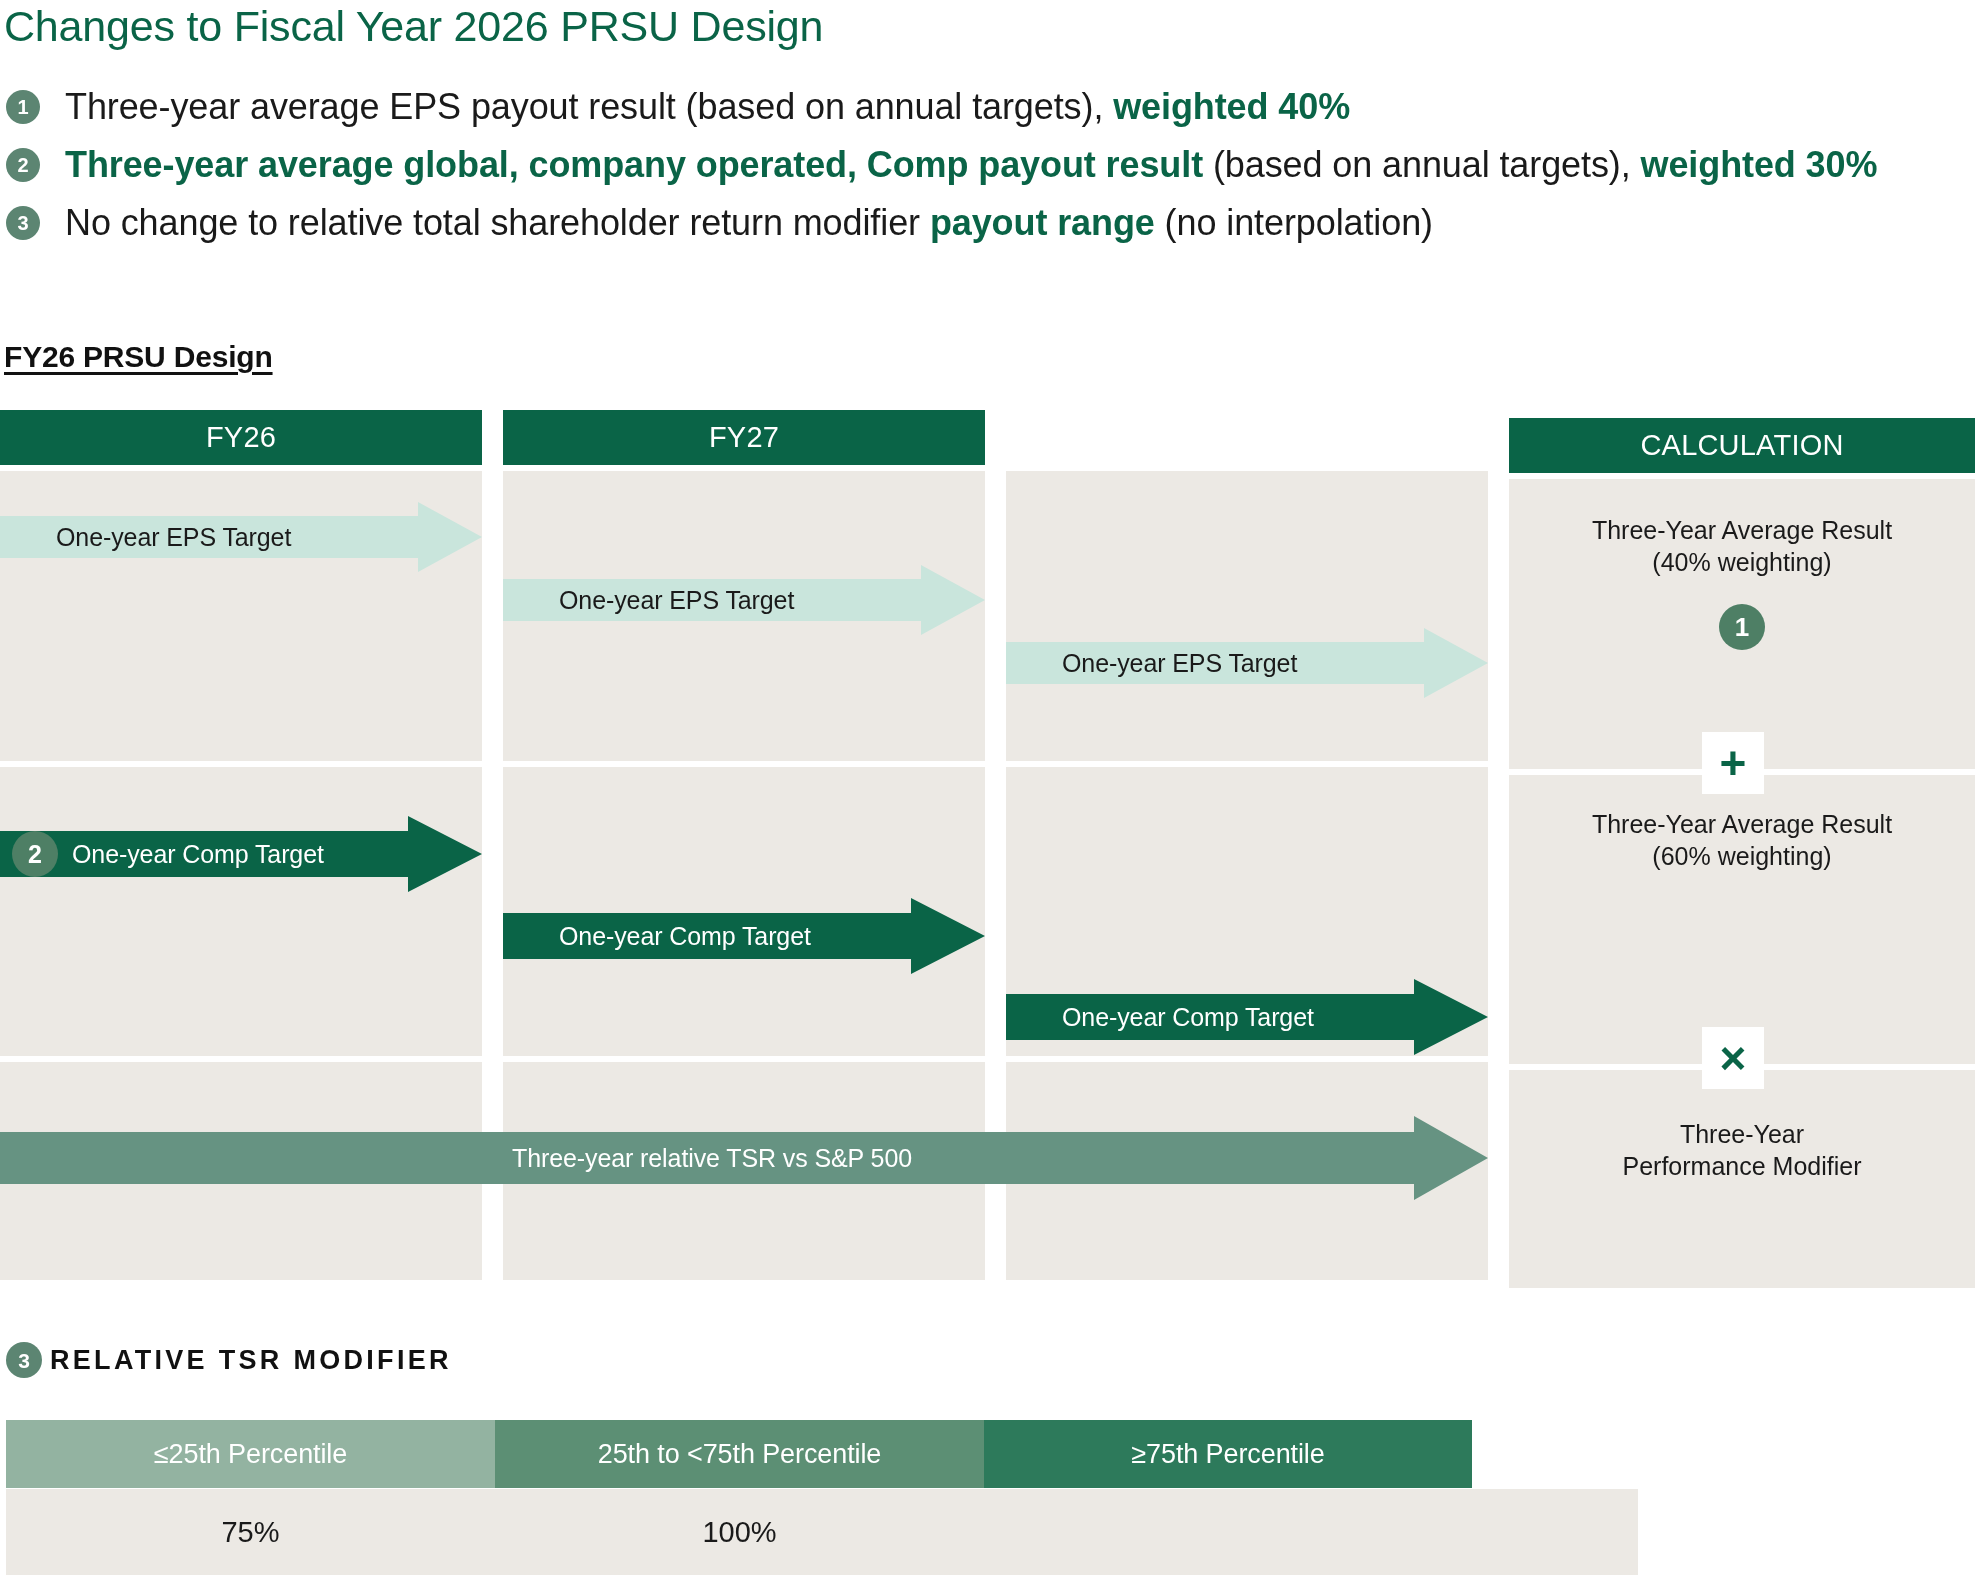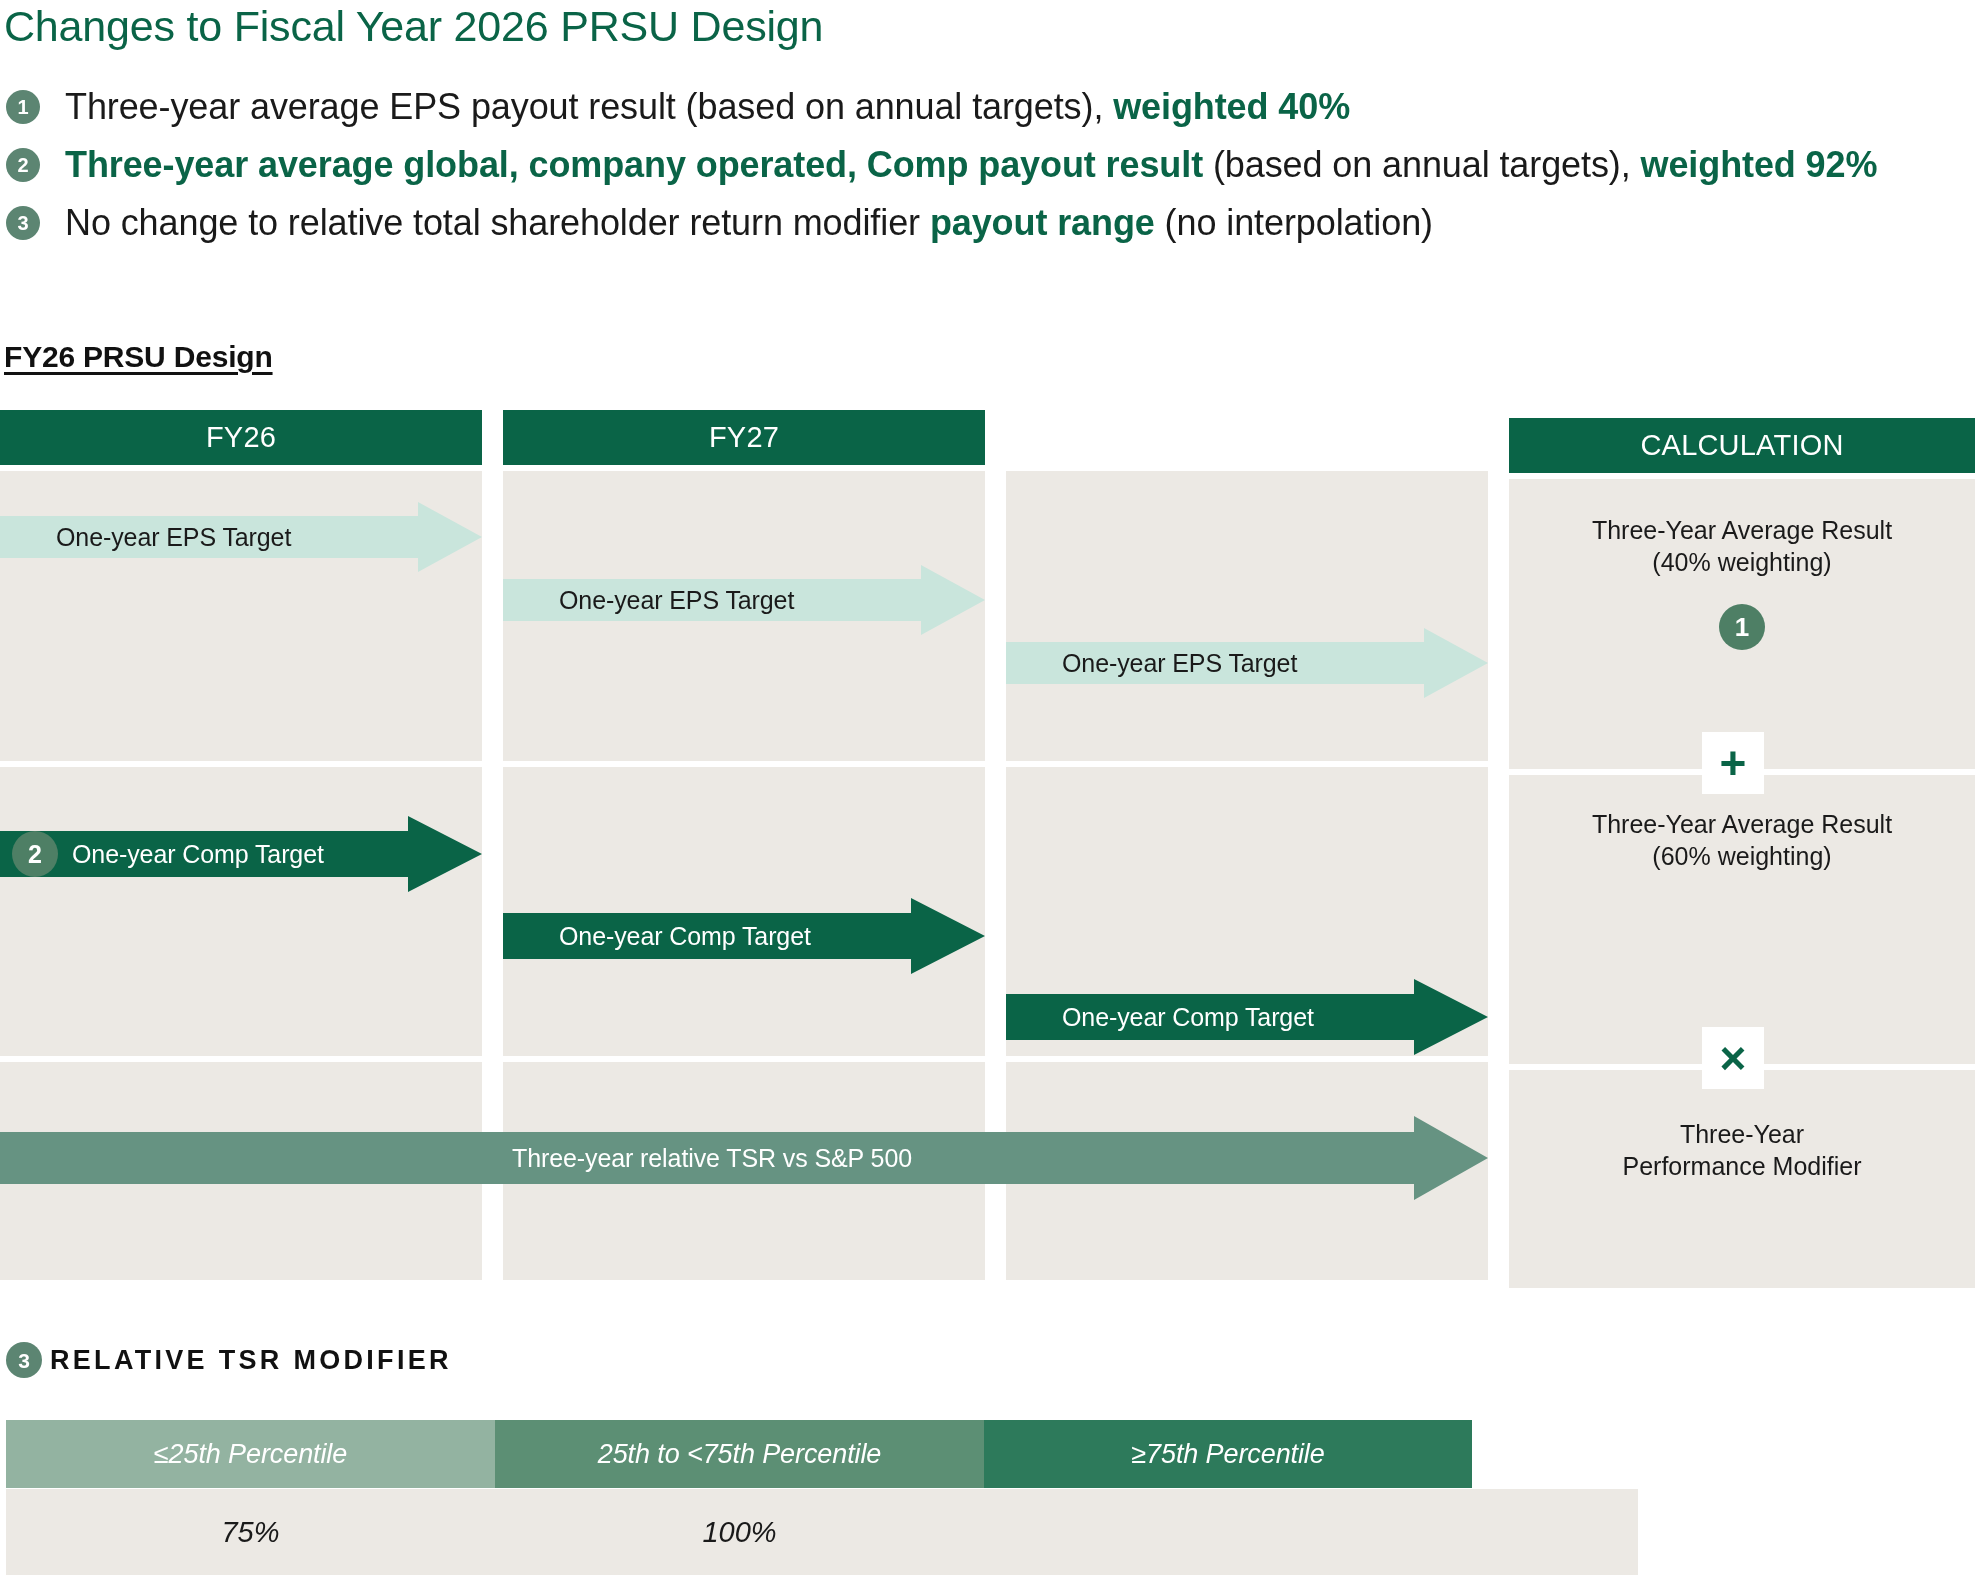--- a/index.html
+++ b/index.html
@@ -158,21 +158,21 @@
   .tsr-head .tsr-title {
     margin-left: 8px;
     font-size: 27px;
     font-weight: 700;
     letter-spacing: 3.3px;
     color: #111111;
   }
   #tsr-table {
     position: absolute;
     left: 6px; top: 1420px;
-    width: 1632px; height: 155px; font-style: italic;
+    width: 1632px; height: 155px;
   }
   .tsr-hdr-row { position: absolute; left: 0; top: 0; width: 100%; height: 68px; }
   .tsr-hdr {
     position: absolute; top: 0; height: 68px;
     display: flex; align-items: center; justify-content: center;
     color: #ffffff;
     font-size: 27px;
     letter-spacing: -0.1px;
   }
   .tsr-hdr.h0 { left: 0px;   width: 489px; background: #93B3A1; }
@@ -202,21 +202,21 @@
 
   <div class="bullets">
 
     <div class="bullet-row">
       <div class="badge">1</div>
       <div class="bullet-text"><span>Three-year average EPS payout result (based on annual targets), </span><span class="g">weighted 40%</span></div>
     </div>
 
     <div class="bullet-row">
       <div class="badge">2</div>
-      <div class="bullet-text"><span class="g">Three-year average global, company operated, Comp payout result</span><span> (based on annual targets), </span><span class="g">weighted 92%</span></div>
+      <div class="bullet-text"><span class="g">Three-year average global, company operated, Comp payout result</span><span> (based on annual targets), </span><span class="g">weighted 30%</span></div>
     </div>
 
     <div class="bullet-row">
       <div class="badge">3</div>
       <div class="bullet-text"><span>No change to relative total shareholder return modifier </span><span class="g">payout range</span><span> (no interpolation)</span></div>
     </div>
 
   </div>
 
   <div class="section-head">FY26 PRSU Design</div>

